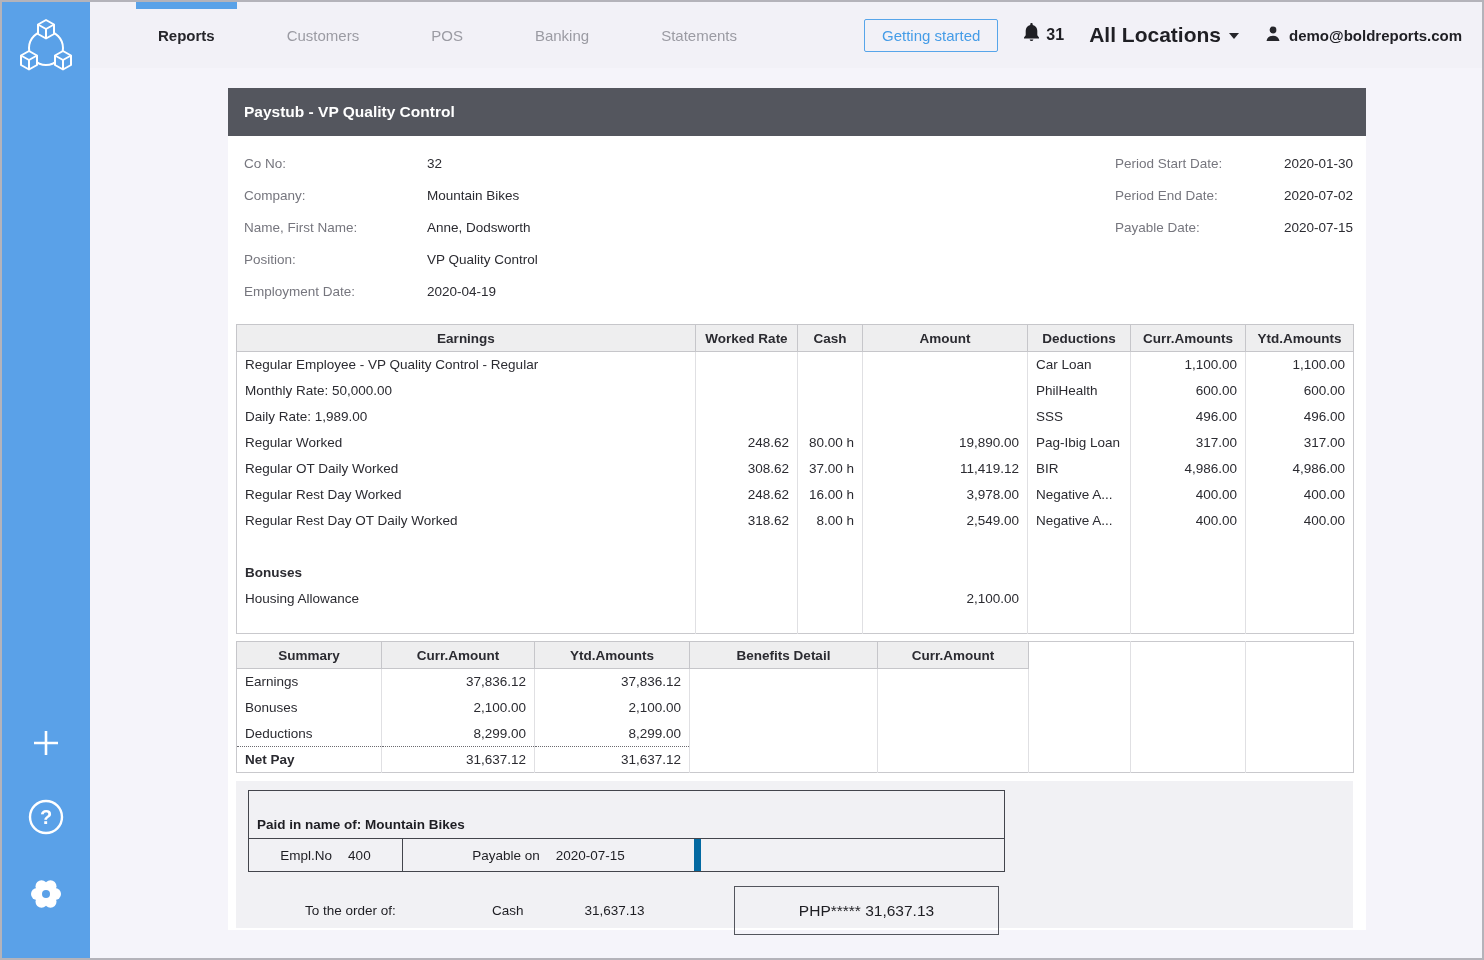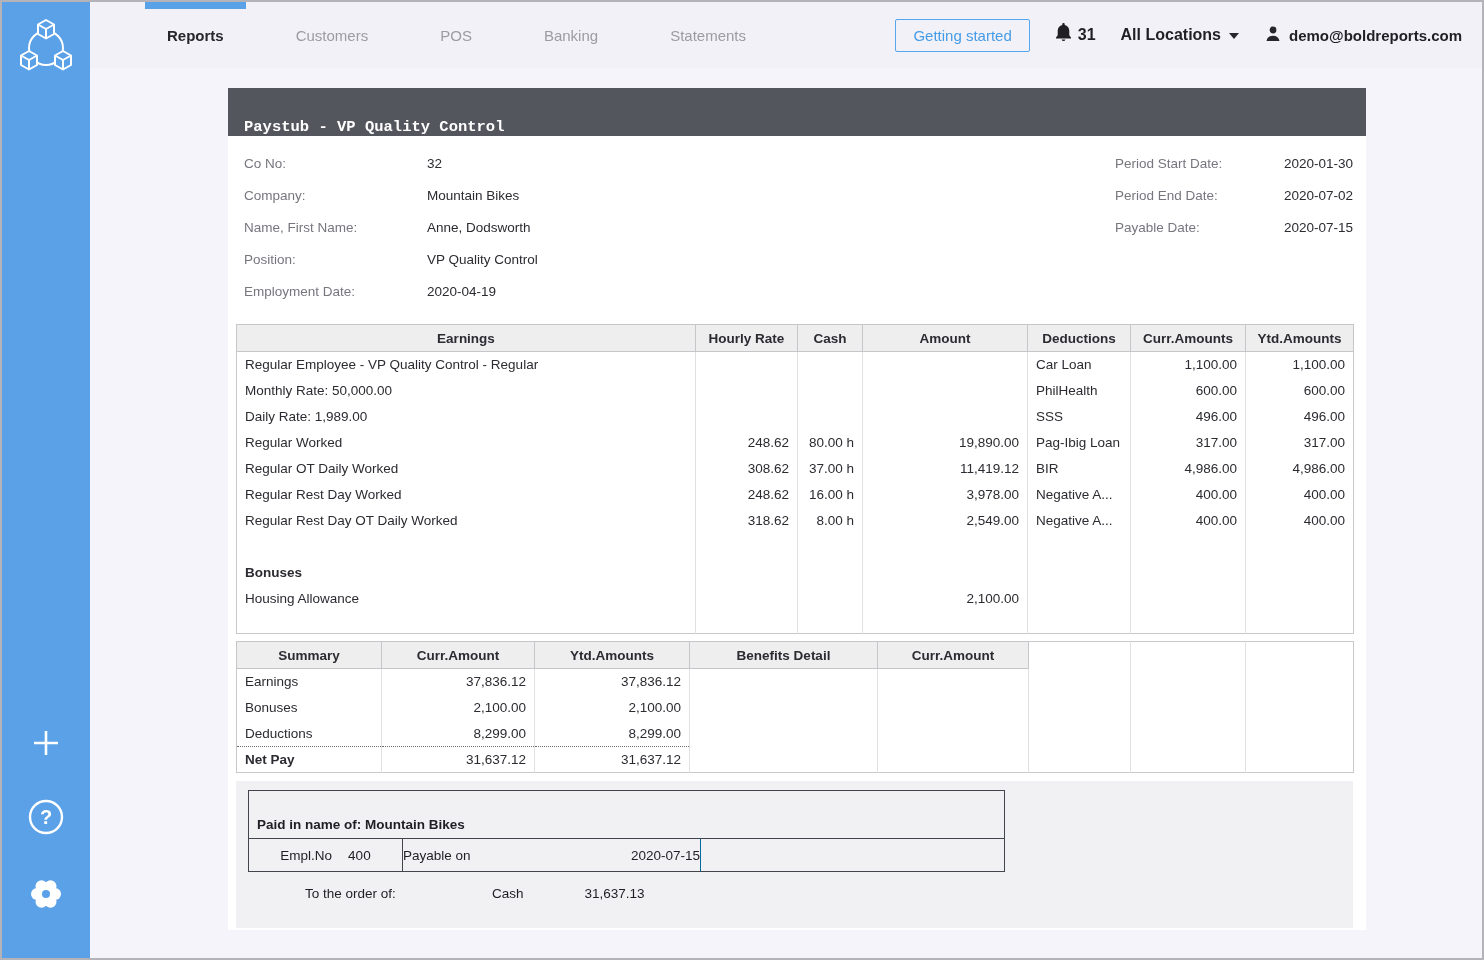--- a/index.html
+++ b/index.html
@@ -30,51 +30,50 @@
     cursor:pointer; display:flex; align-items:center; justify-content:center;
   }
   .side-btn:last-child { margin-bottom:42px; }
   
   .main { flex:1; display:flex; flex-direction:column; min-width:0; }
   .topbar {
     height:66px; flex:0 0 66px;
     background:#F2F1F7;
     display:flex; align-items:center;
     position:relative;
-    padding-left:9px;
   }
   .tabs { display:flex; margin-left:32px; height:100%; }
   .tab {
     font-size:15px; color:#9B9BA3;
     padding:0 36px; height:100%;
     display:flex; align-items:center;
     cursor:pointer; position:relative; white-space:nowrap;
   }
   .tab.active { color:#26262B; font-weight:bold; }
   .tab.active::before {
     content:""; position:absolute; top:0; left:14px; right:14px;
     height:7px; background:#5AA2E8;
   }
   .topbar-right { margin-left:auto; display:flex; align-items:center; gap:25px; padding-right:20px; }
   .btn-getting-started {
     border:1px solid #57A5EA; color:#459CE7; background:transparent;
     font-size:15px; padding:7px 17px; border-radius:2px;
     font-family:inherit; cursor:pointer; white-space:nowrap;
   }
   .bell-group { display:flex; align-items:center; gap:6px; font-weight:bold; font-size:16px; color:#1F1F24; cursor:pointer; }
-  .location { display:flex; align-items:center; gap:8px; font-weight:bold; font-size:16px; color:#1F1F24; cursor:pointer; white-space:nowrap; }
+  .location { display:flex; align-items:center; gap:8px; font-weight:bold; font-size:21px; color:#1F1F24; cursor:pointer; white-space:nowrap; }
   .caret { width:0; height:0; border-left:5px solid transparent; border-right:5px solid transparent; border-top:6px solid #26262B; margin-top:2px; }
   .account { display:flex; align-items:center; gap:7px; font-weight:bold; font-size:15px; color:#1F1F24; cursor:pointer; white-space:nowrap; }
   
   .content { flex:1; background:#F5F4FA; overflow:hidden; }
   .report-page { width:1138px; height:842px; margin:20px 0 0 138px; background:#ffffff; }
   .title-bar {
     height:48px; background:#54565E; color:#ffffff;
     font-size:15.5px; font-weight:bold;
-    display:flex; align-items:flex-end; padding-left:16px;font-family:Liberation Mono, monospace;
+    display:flex; align-items:center; padding-left:16px;
   }
   .info { display:flex; justify-content:space-between; padding:18px 13px 0 16px; }
   .info .row { display:flex; margin-bottom:13px; font-size:13.5px; line-height:19px; }
   .info-left .lbl { width:183px; color:#76767E; }
   .info-left .val { color:#2B2B31; }
   .info-right { width:238px; }
   .info-right .row { justify-content:space-between;gap:19px; }
   .info-right .lbl { color:#76767E; }
   .info-right .val { color:#2B2B31; }
   
@@ -96,21 +95,21 @@
   .b { font-weight:bold; }
   tr.spacer td { height:22px; }
   .summary .netpay .dotted { border-top:1px dotted #6B6B70; }
   
   .check-band { margin:8px 0 0 8px; width:1117px; height:147px; background:#F1F1F4; padding-top:9px; }
   .check-box { margin-left:12px; width:757px; border:1px solid #43454C; font-size:13.5px; color:#1E1E23; }
   .cb-row1 { border-bottom:1px solid #43454C; font-weight:bold; padding:4px 8px; line-height:19px;margin-top:20px; }
   .cb-row2 { display:flex; height:32px; align-items:stretch; }
   .cb-cell { display:flex; justify-content:center; gap:16px; align-items:center; }
   .cb-cell.c1 { width:154px; border-right:1px solid #43454C; }
-  .cb-cell.c2 { width:298px; border-right:1px solid #0369a1;justify-content:space-between; }
+  .cb-cell.c2 { width:298px; border-right:7px solid #0369a1; }
   .cb-cell.c3 { flex:1; }
   .order-row { display:flex; align-items:center; margin:14px 0 0 69px; font-size:13.5px; color:#1E1E23; }
   .oto-label { width:150px; }
   .payee { margin-left:37px; width:60px; }
   .order-amount { width:125px; text-align:center; }
   .amount-box {
     margin-left:57px; width:265px; height:49px;
     border:1px solid #53555D;
     display:flex; align-items:center; justify-content:center;
     font-size:15.5px;
@@ -270,21 +269,21 @@
               <col style="width:102px">
               <col style="width:65px">
               <col style="width:165px">
             <col style="width:103px">
               <col style="width:115px">
               <col style="width:108px">
           </colgroup>
           <tbody>
               <tr>
             <th>Earnings</th>
-            <th>Hourly Rate</th>
+            <th>Worked Rate</th>
             <th>Cash</th>
             <th>Amount</th>
             <th>Deductions</th>
             <th>Curr.Amounts</th>
             <th>Ytd.Amounts</th>
           </tr>
           <tr>
             <td>Regular Employee - VP Quality Control - Regular</td>
                 <td class="num"></td>
                 <td class="num"></td>
@@ -451,19 +450,20 @@
                 <span>Payable on</span>
                 <span>2020-07-15</span>
               </div>
               <div class="cb-cell c3"></div>
             </div>
           </div>
           <div class="order-row">
             <span class="oto-label">To the order of:</span>
             <span class="payee">Cash</span>
             <span class="order-amount">31,637.13</span>
+            <div class="amount-box">PHP***** 31,637.13</div>
           </div>
         </div>
 
       </div>
     </div>
   </div>
 </div>
 
 </body></html>

